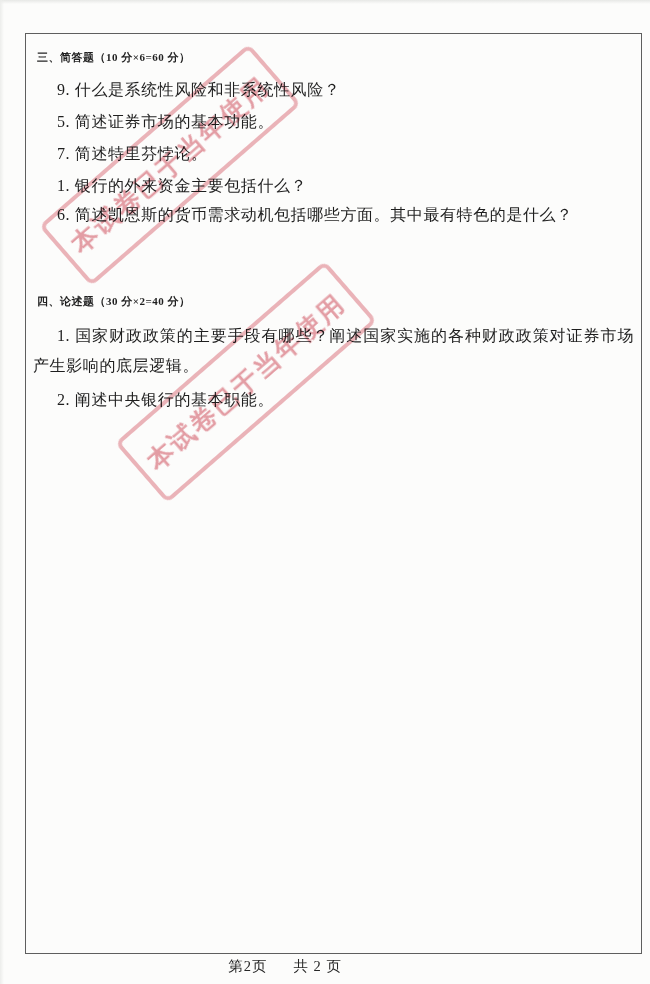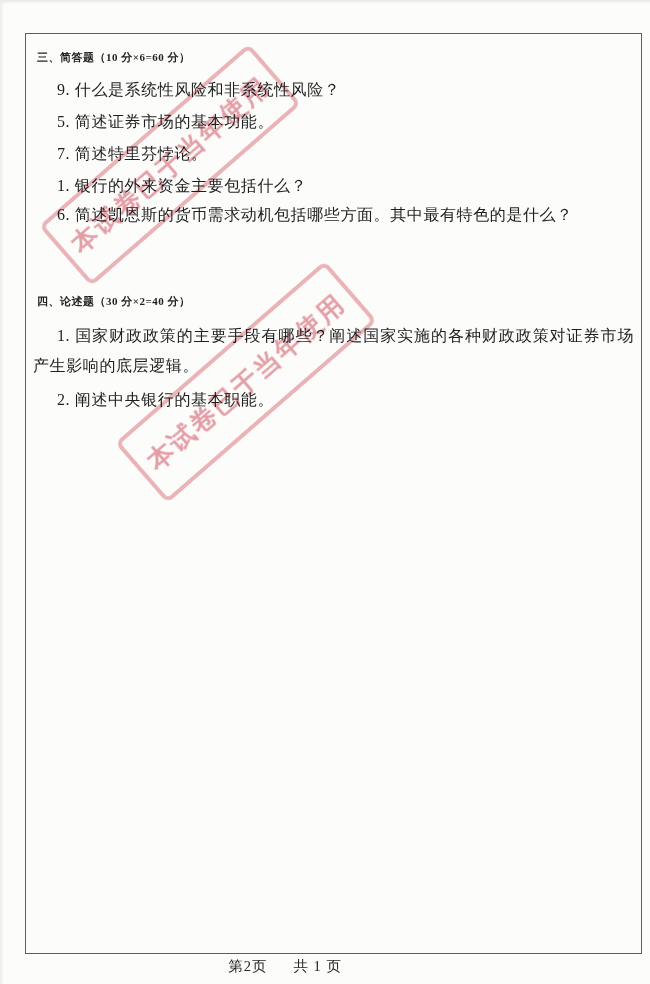--- a/index.html
+++ b/index.html
@@ -117,16 +117,16 @@
 
   <div class="stamp stamp1">
     <span class="stamp-text">本试卷已于当年使用</span>
   </div>
   <div class="stamp stamp2">
     <span class="stamp-text">本试卷已于当年使用</span>
   </div>
 
   <div class="footer">
     <span>第2页</span>
-    <span>共 1 页</span>
+    <span>共 2 页</span>
   </div>
 
 </div>
 
 </body></html>

